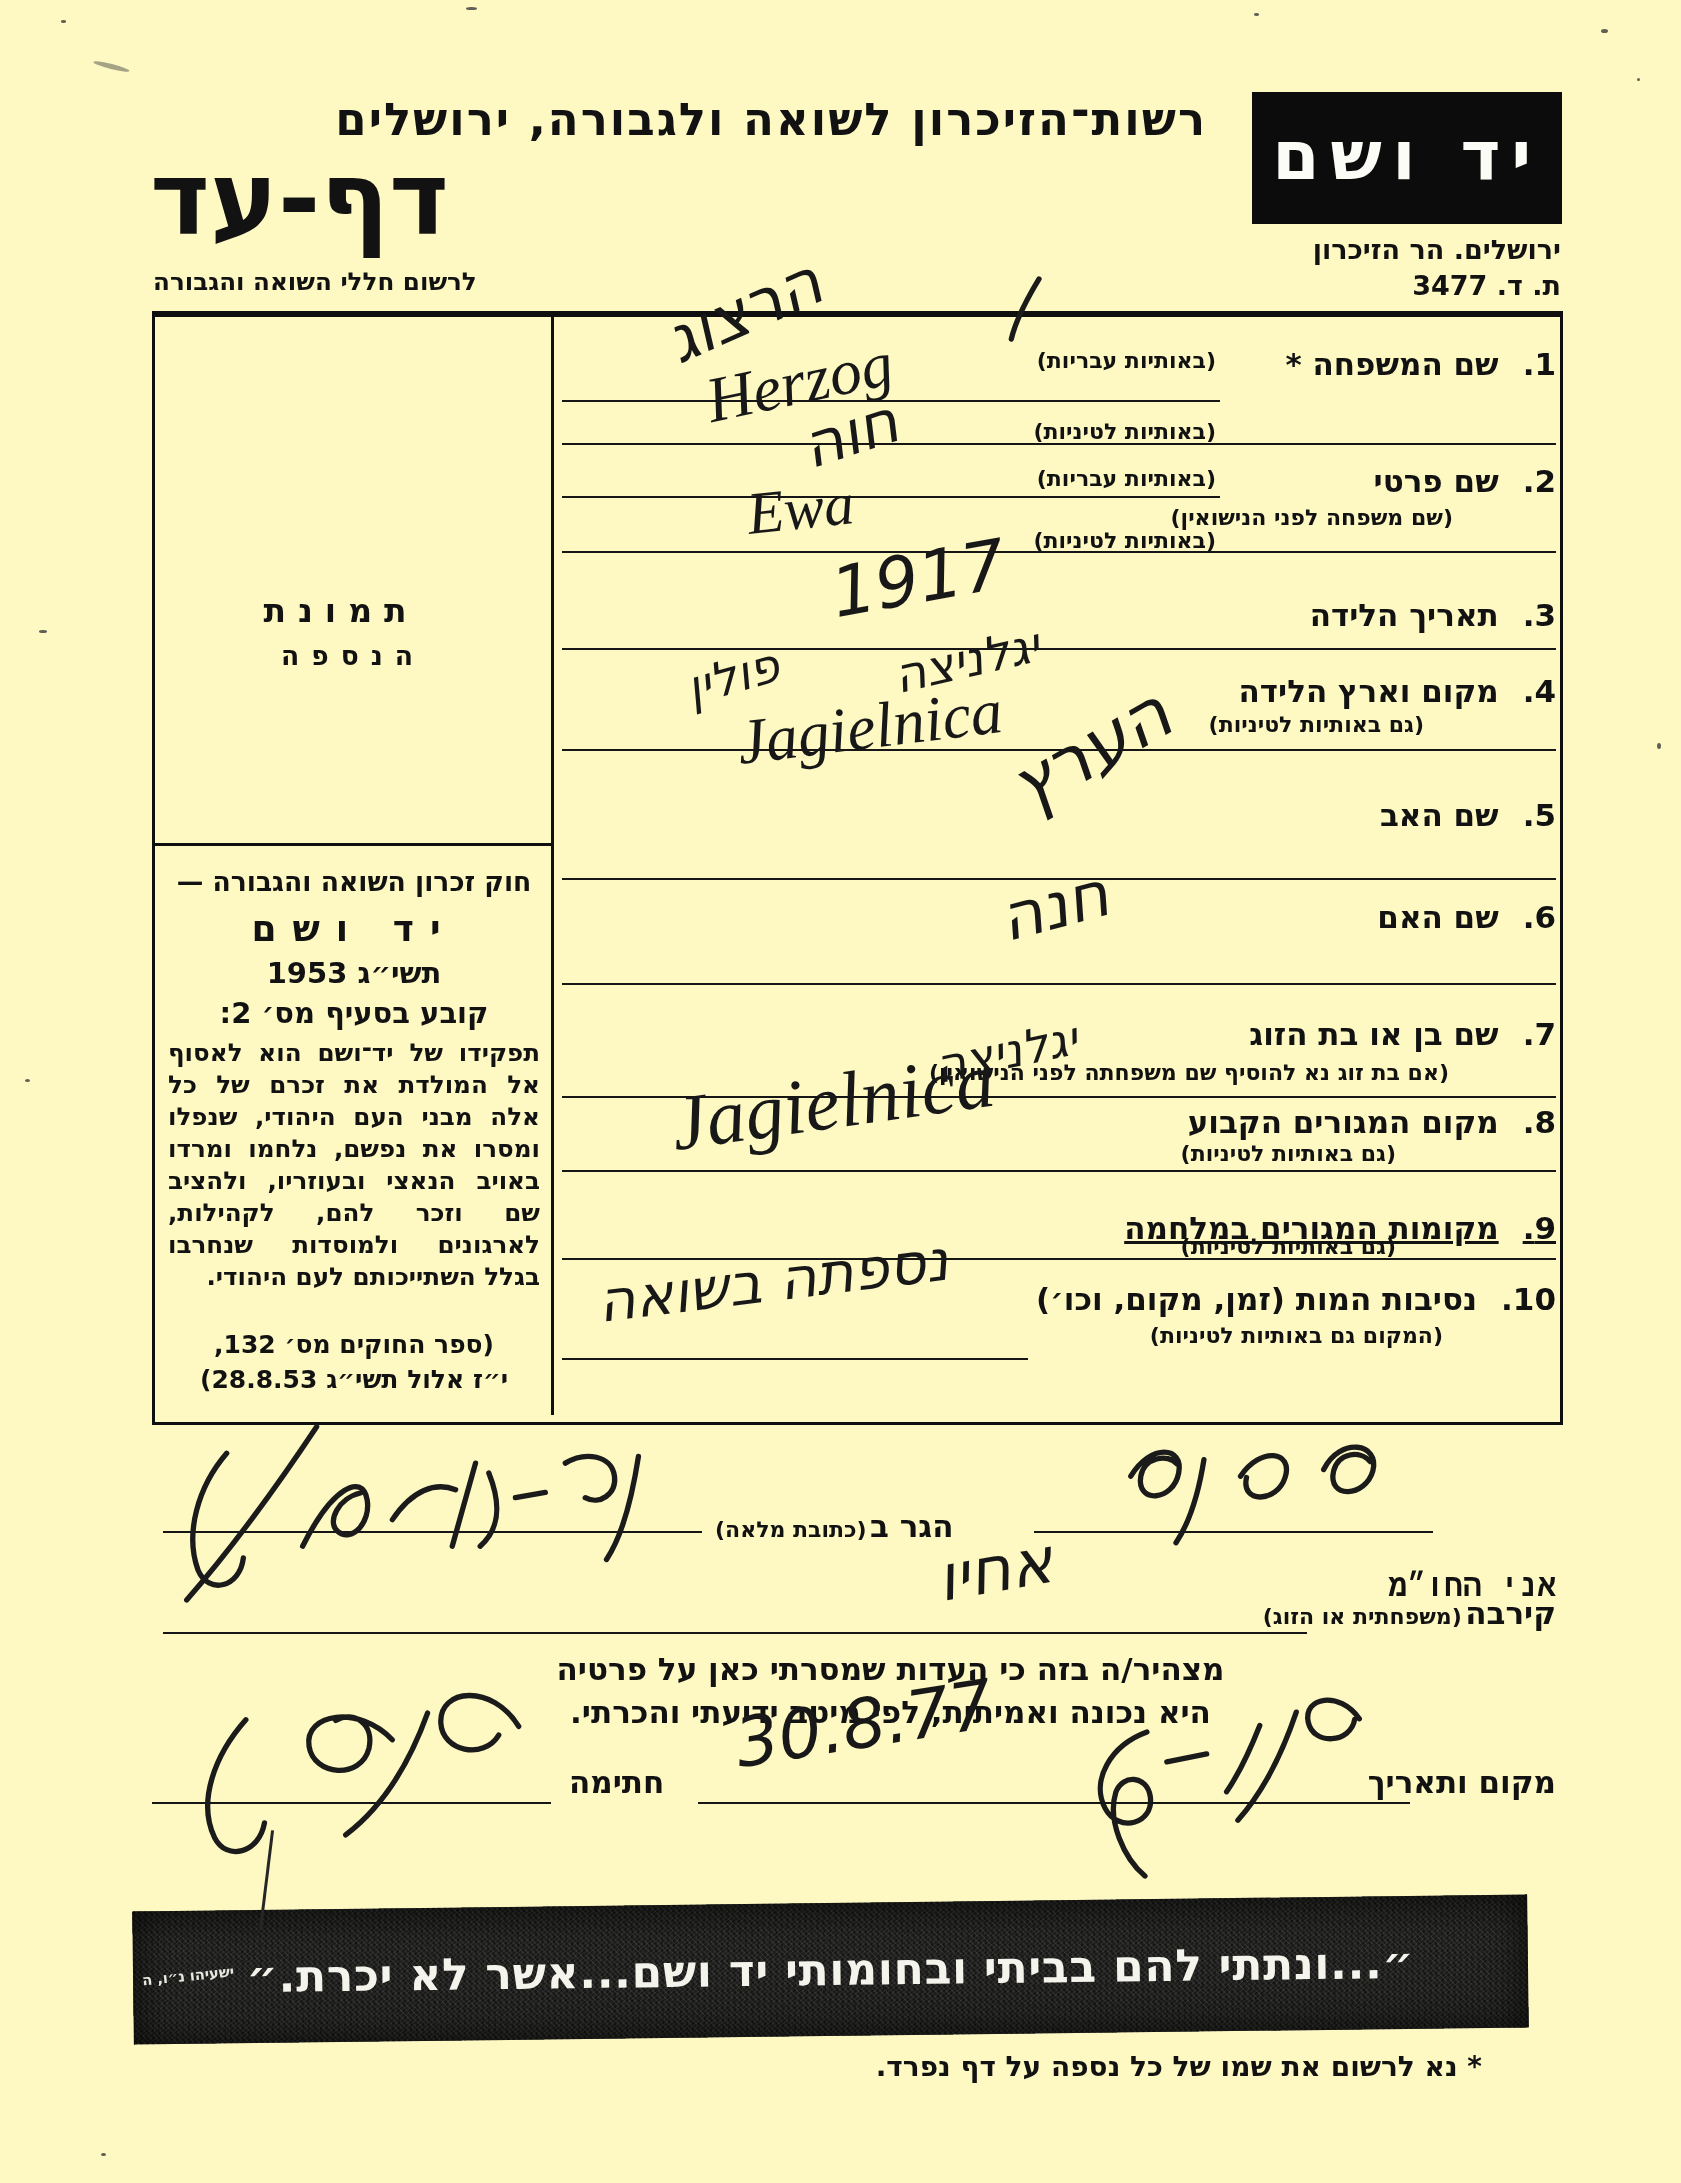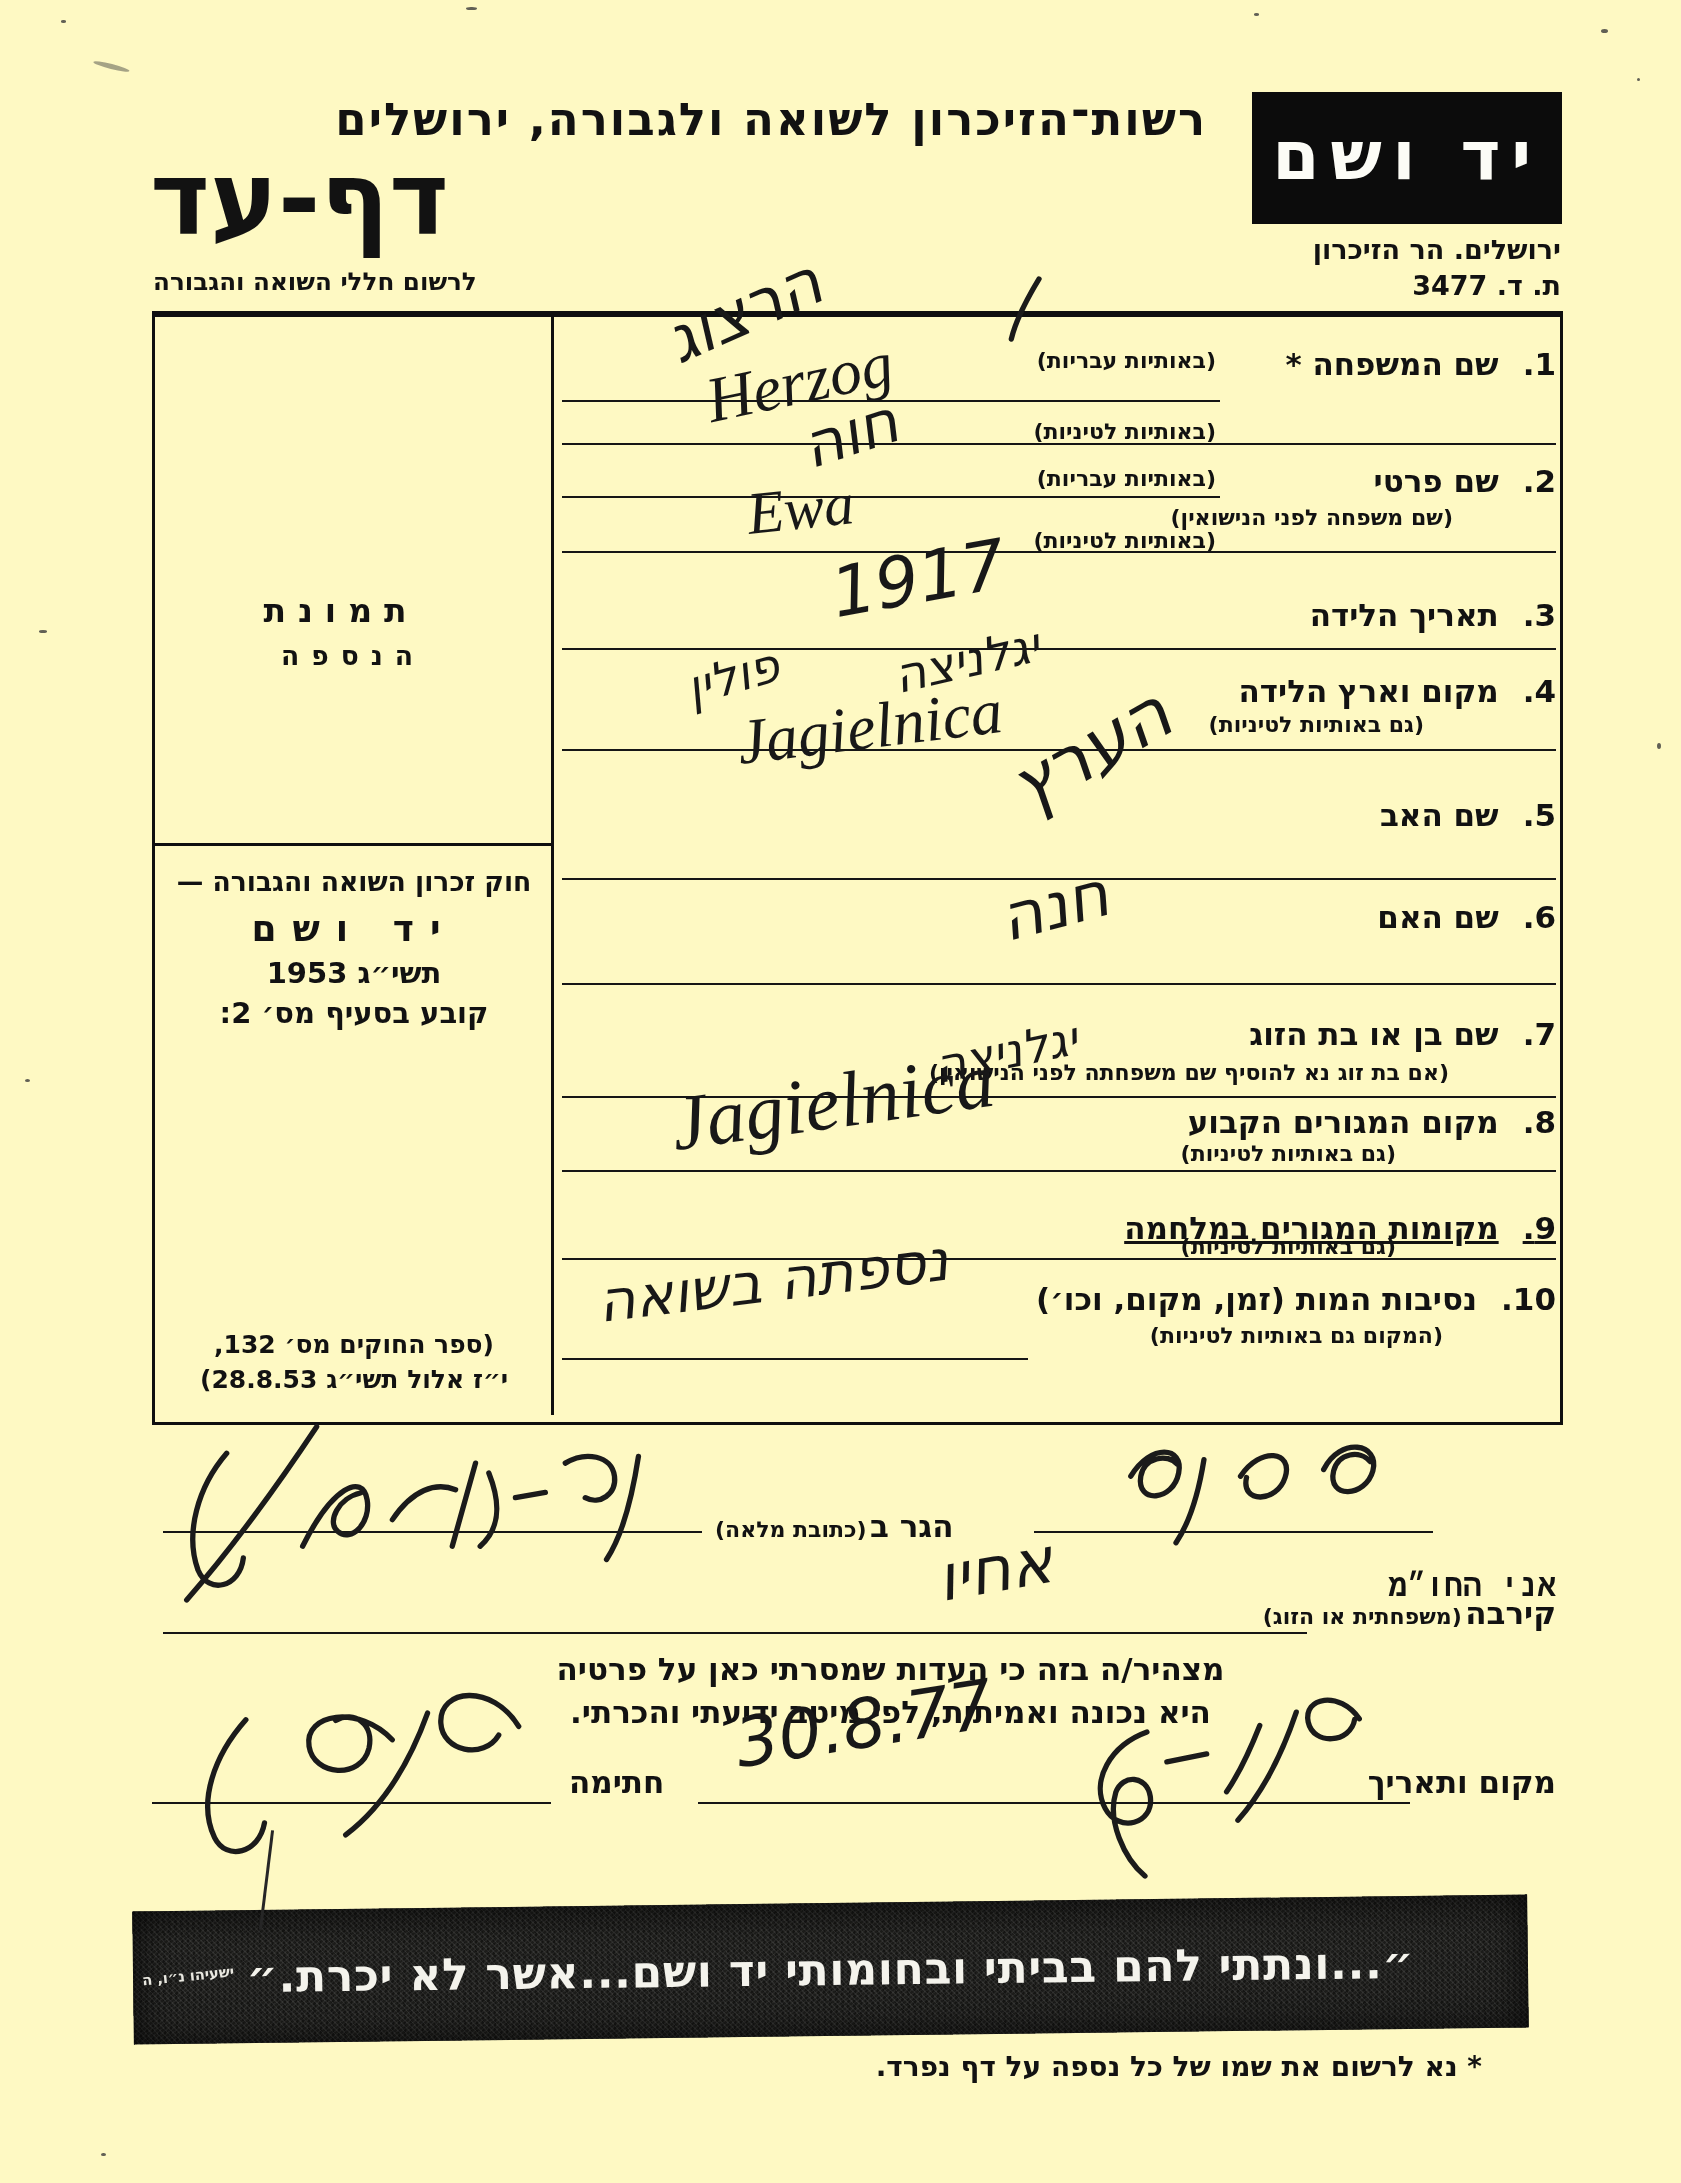--- a/index.html
+++ b/index.html
@@ -47,20 +47,21 @@
   <div class="abs vline" style="left:551px;top:314px;width:2.7px;height:1101px;"></div>
   <div class="abs vline" style="left:154px;top:843px;width:399px;height:2.7px;"></div>
 
   <div class="abs rtl" style="left:148px;top:591px;width:386px;text-align:center;font-size:33px;font-weight:700;letter-spacing:12px;">תמונת</div>
   <div class="abs rtl" style="left:160px;top:640px;width:386px;text-align:center;font-size:26.6px;font-weight:700;letter-spacing:12px;">הנספה</div>
 
   <div class="abs rtl" style="left:163px;top:866px;width:382px;text-align:center;font-size:26.6px;font-weight:800;">חוק זכרון השואה והגבורה —</div>
   <div class="abs rtl" style="left:163px;top:908px;width:382px;text-align:center;font-size:36px;font-weight:900;letter-spacing:16px;">יד ושם</div>
   <div class="abs rtl" style="left:163px;top:956px;width:382px;text-align:center;font-size:29px;font-weight:800;">תשי״ג 1953</div>
   <div class="abs rtl" style="left:163px;top:996px;width:382px;text-align:center;font-size:29px;font-weight:800;">קובע בסעיף מס׳ 2:</div>
+  <div class="abs rtl" style="left:168px;top:1037px;width:372px;font-size:24.6px;font-weight:700;line-height:1.3;text-align:justify;">תפקידו של יד־ושם הוא לאסוף אל המולדת את זכרם של כל אלה מבני העם היהודי, שנפלו ומסרו את נפשם, נלחמו ומרדו באויב הנאצי ובעוזריו, ולהציב שם וזכר להם, לקהילות, לארגונים ולמוסדות שנחרבו בגלל השתייכותם לעם היהודי.</div>
   <div class="abs rtl" style="left:163px;top:1330px;width:382px;text-align:center;font-size:25px;font-weight:700;">(ספר החוקים מס׳ 132,</div>
   <div class="abs rtl" style="left:163px;top:1365px;width:382px;text-align:center;font-size:25px;font-weight:700;">י״ז אלול תשי״ג 28.8.53)</div>
 
   <div class="abs rtl lbl" style="right:126px;top:346px;">
     <span class="fnum">1.</span><span>שם המשפחה *</span>
   </div>
   <div class="abs rtl hint" style="right:466px;top:348px;">(באותיות עבריות)</div>
   <div class="abs wline" style="left:562px;top:400px;width:658px;"></div>
   <div class="abs rtl hint" style="right:466px;top:419px;">(באותיות לטיניות)</div>
   <div class="abs wline" style="left:562px;top:443px;width:994px;"></div>

